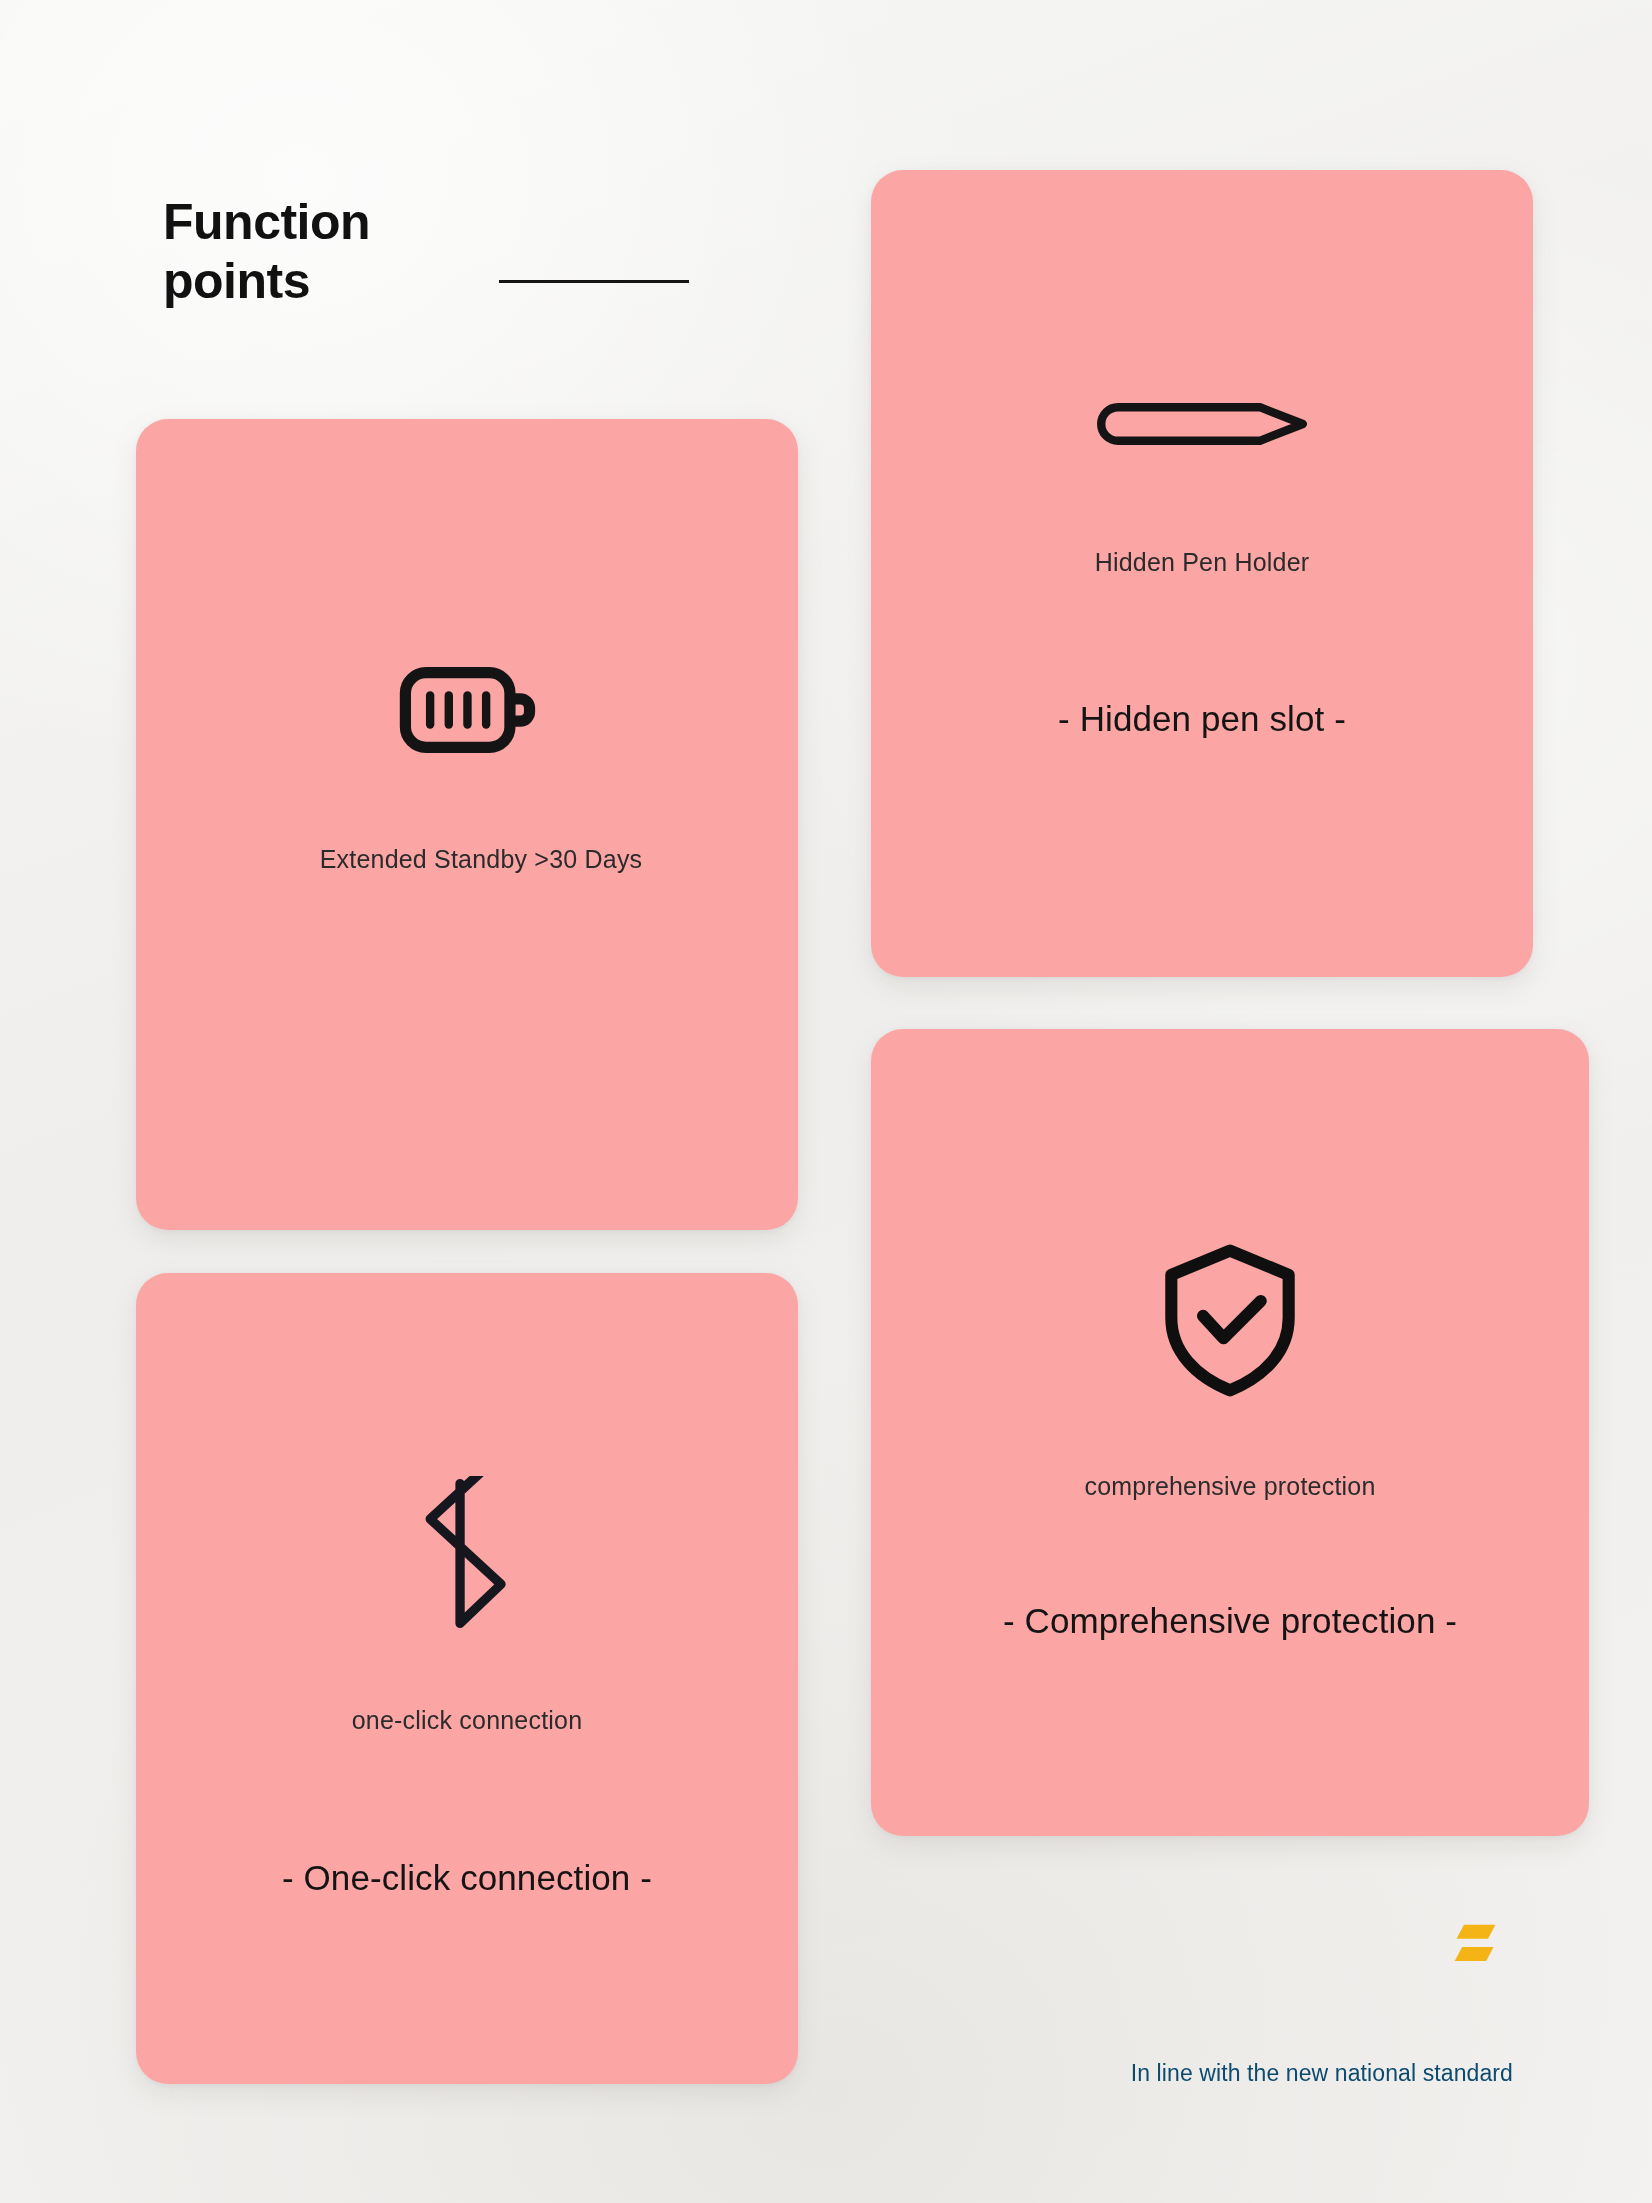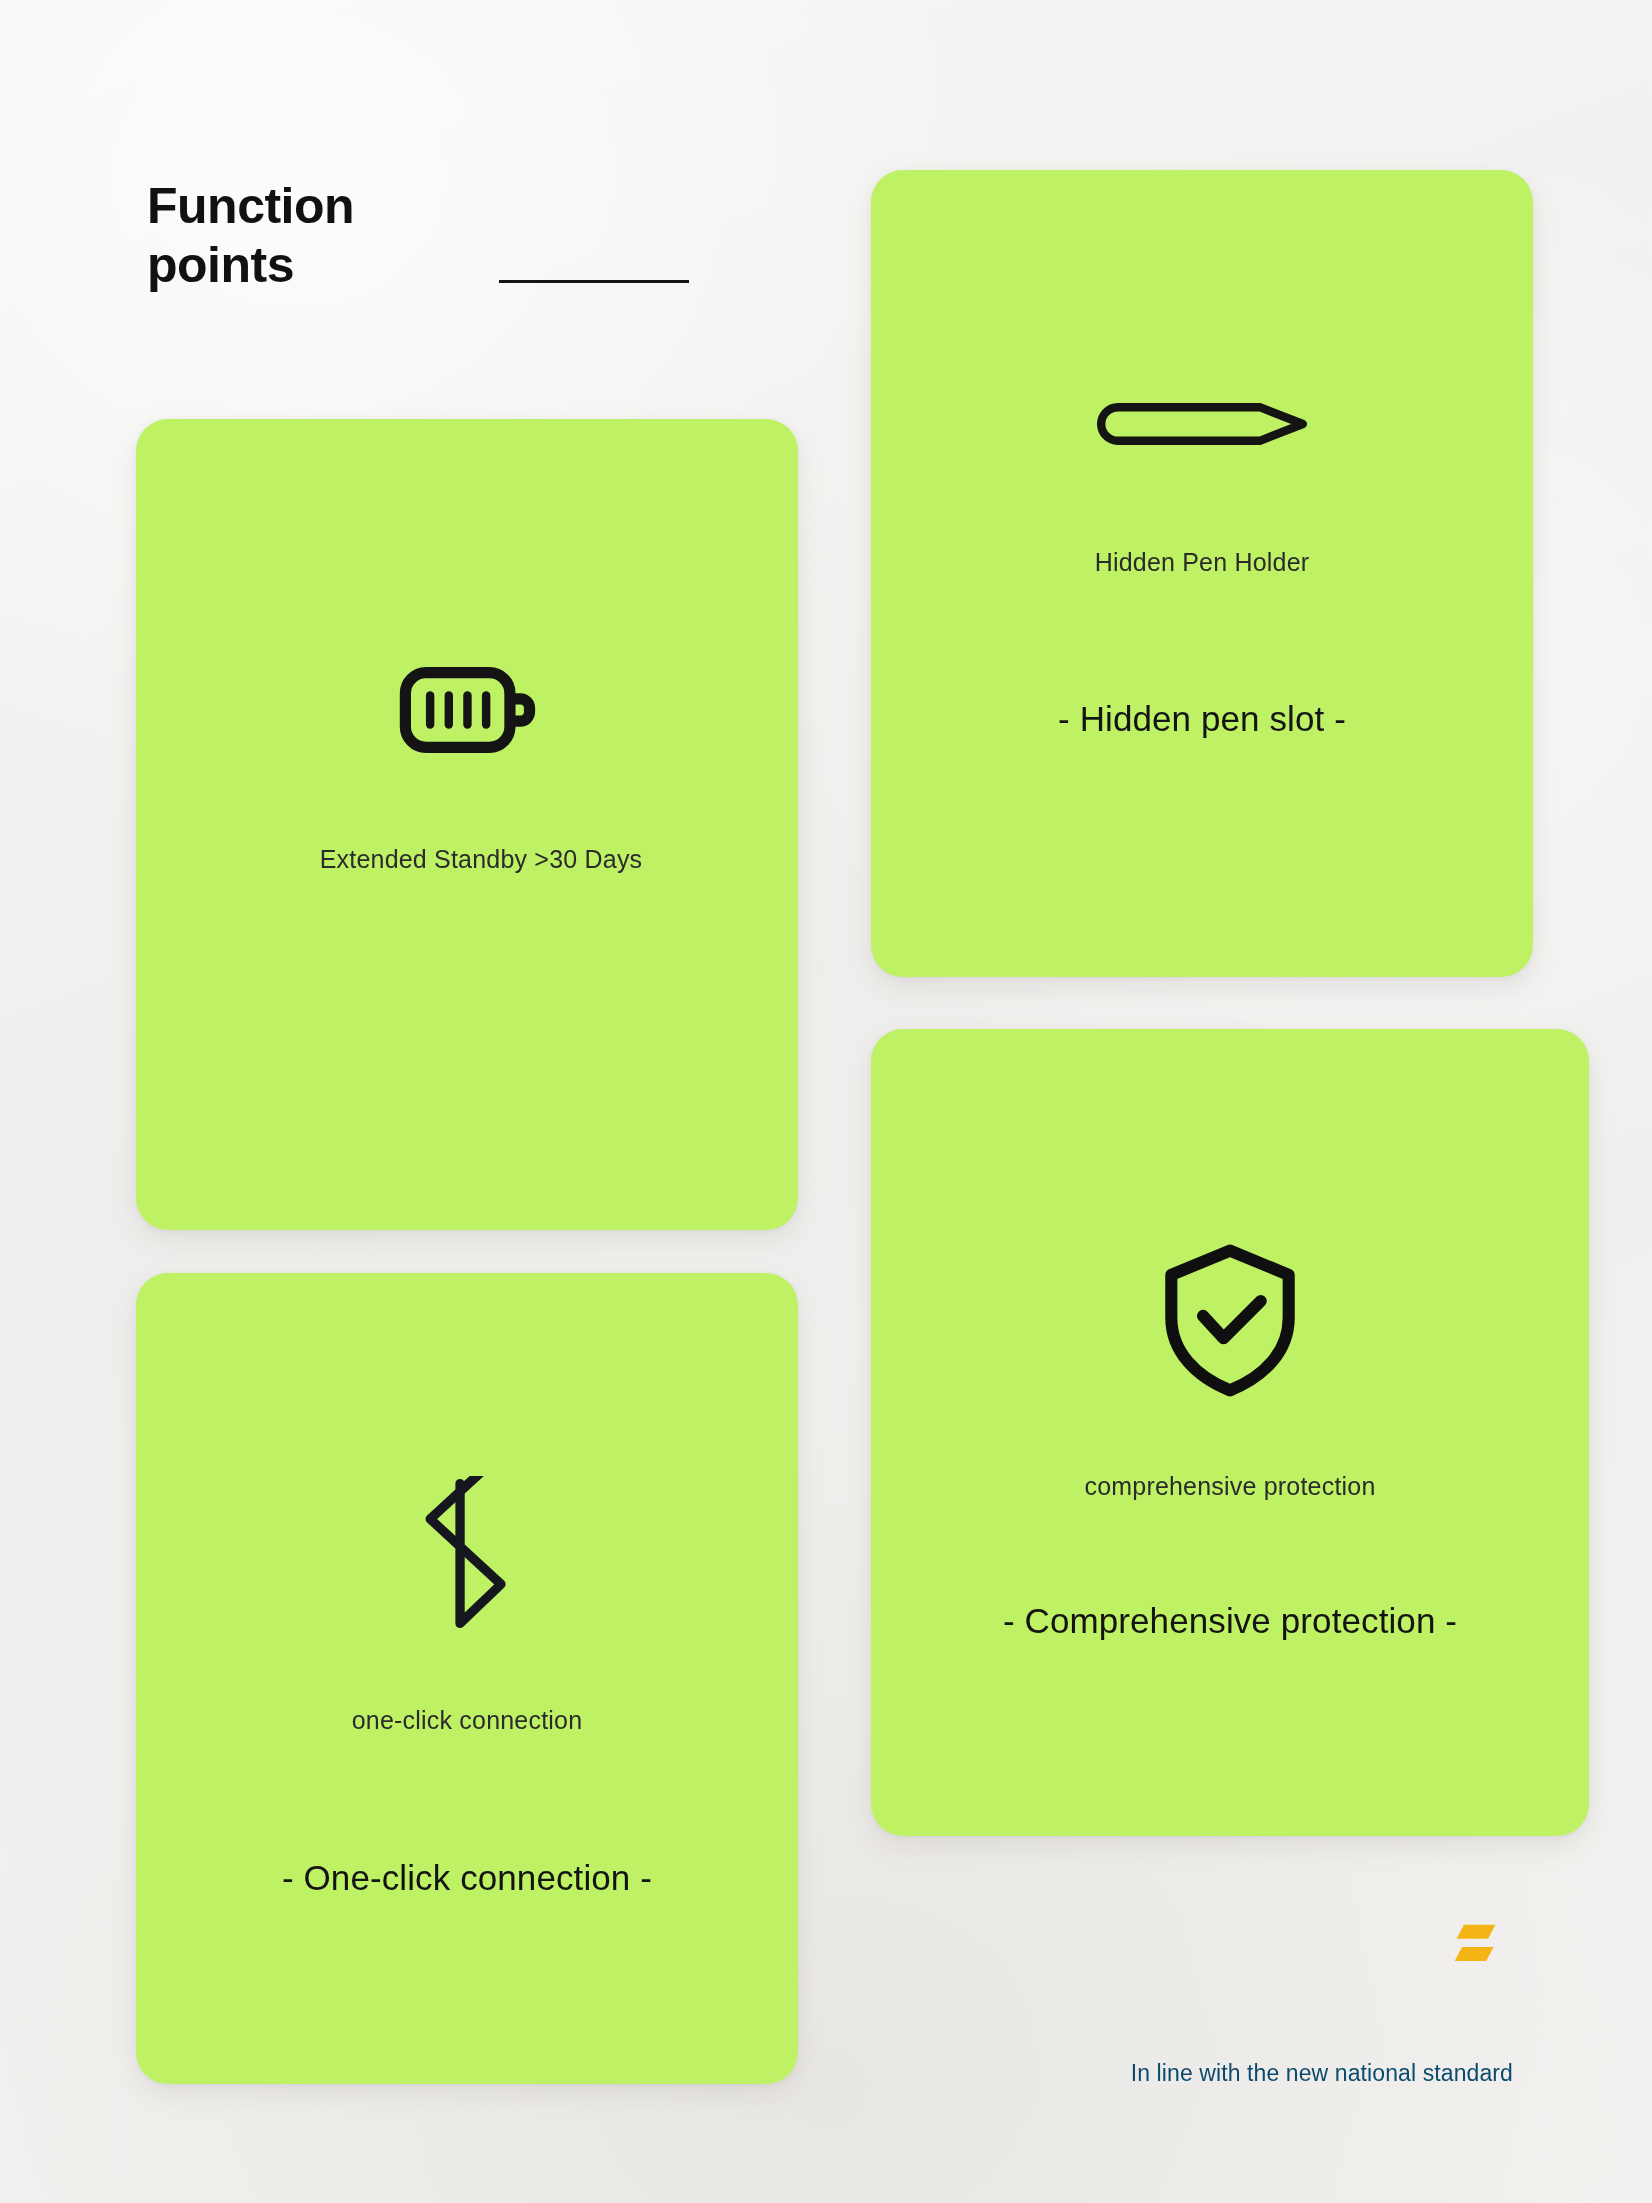--- a/index.html
+++ b/index.html
@@ -38,36 +38,36 @@
     left: 147px;
     top: 177px;
     width: 578px;
   }
   .header-title {
     font-size: 50px;
     font-weight: 700;
     color: #111111;
     line-height: 1.17;
     letter-spacing: -0.5px;
-    margin: 0;
+    margin: 16px;
     white-space: pre-line;
   }
   .header-rule {
     position: absolute;
     left: 352px;
     top: 103px;
     width: 190px;
     height: 2.8px;
     background: #151515;
   }
 
   
   .card {
     position: absolute;
-    background: #bef264;
+    background: #fca5a5;
     border-radius: 32px;
     box-shadow: 0 9.3px 26px rgba(120,118,112,0.13), 0 1.9px 5.6px rgba(120,118,112,0.07);
     box-sizing: border-box;
   }
 
   .card-standby {
     left: 136px;
     top: 419px;
     width: 662px;
     height: 811px;

